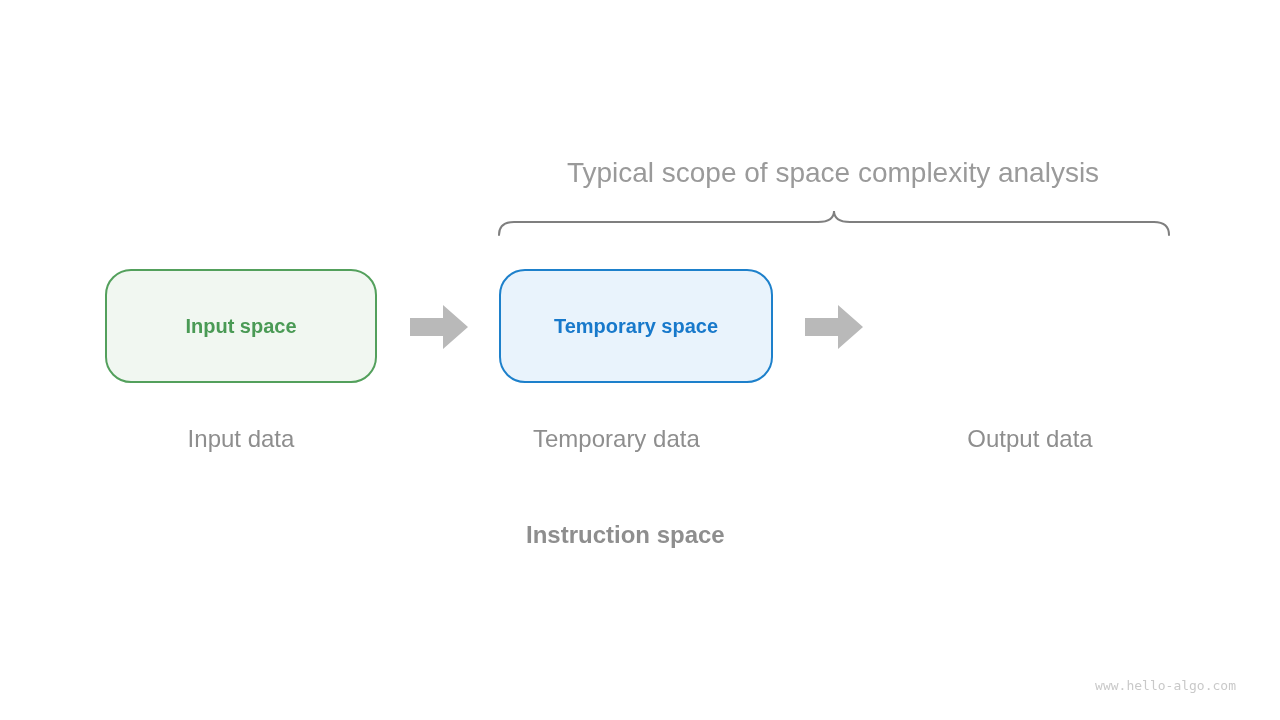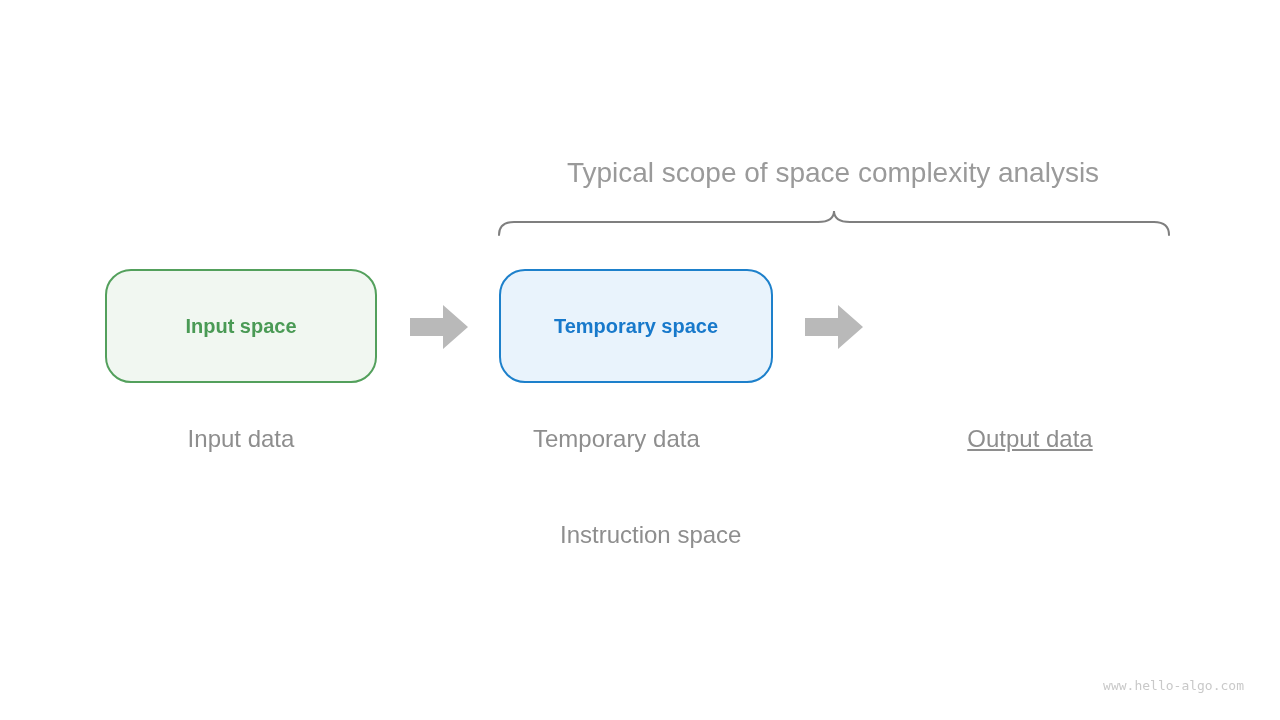--- a/index.html
+++ b/index.html
@@ -54,26 +54,26 @@
     position: absolute;
     font-size: 24px;
     line-height: 28px;
     color: var(--note-text);
     white-space: nowrap;
   }
   .note-center { text-align: center; }
   .note-input  { left: 105px; width: 272px; top: 425px; }
   .note-temp-0 { left: 533px; top: 425px; }
   .note-temp-1 { left: 533px; top: 473px; }
-  .note-temp-2 { left: 560px; top: 521px; }
-  .note-output { left: 893px; width: 274px; top: 425px; text-decoration: underline; }
+  .note-temp-2 { left: 526px; top: 521px; font-weight: bold; }
+  .note-output { left: 893px; width: 274px; top: 425px; }
 
   .watermark {
     position: absolute;
-    right: 36px; top: 678px;
+    right: 44px; top: 678px;
     font-family: "DejaVu Sans Mono", "Liberation Mono", monospace;
     font-size: 13px;
     color: var(--watermark-text);
   }
 </style>
 </head>
 <body>
 
 <div class="canvas">
 

